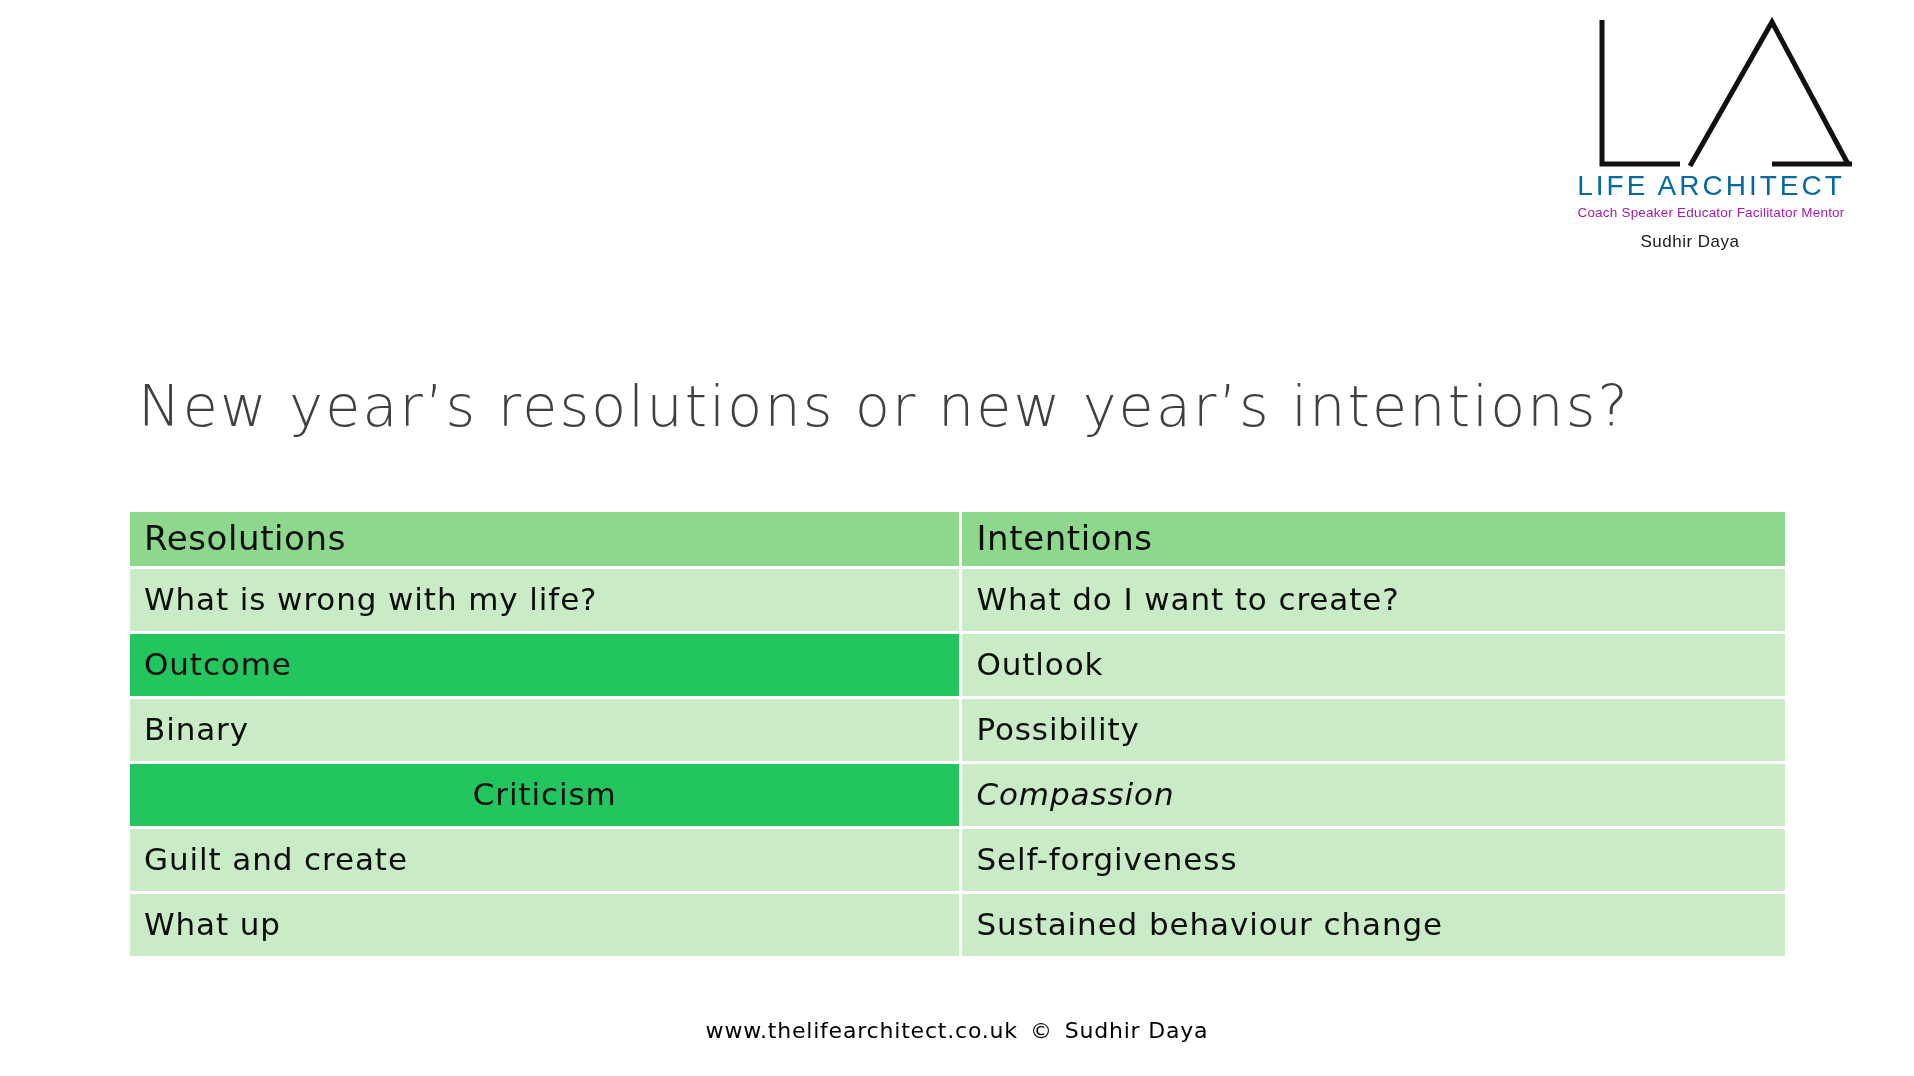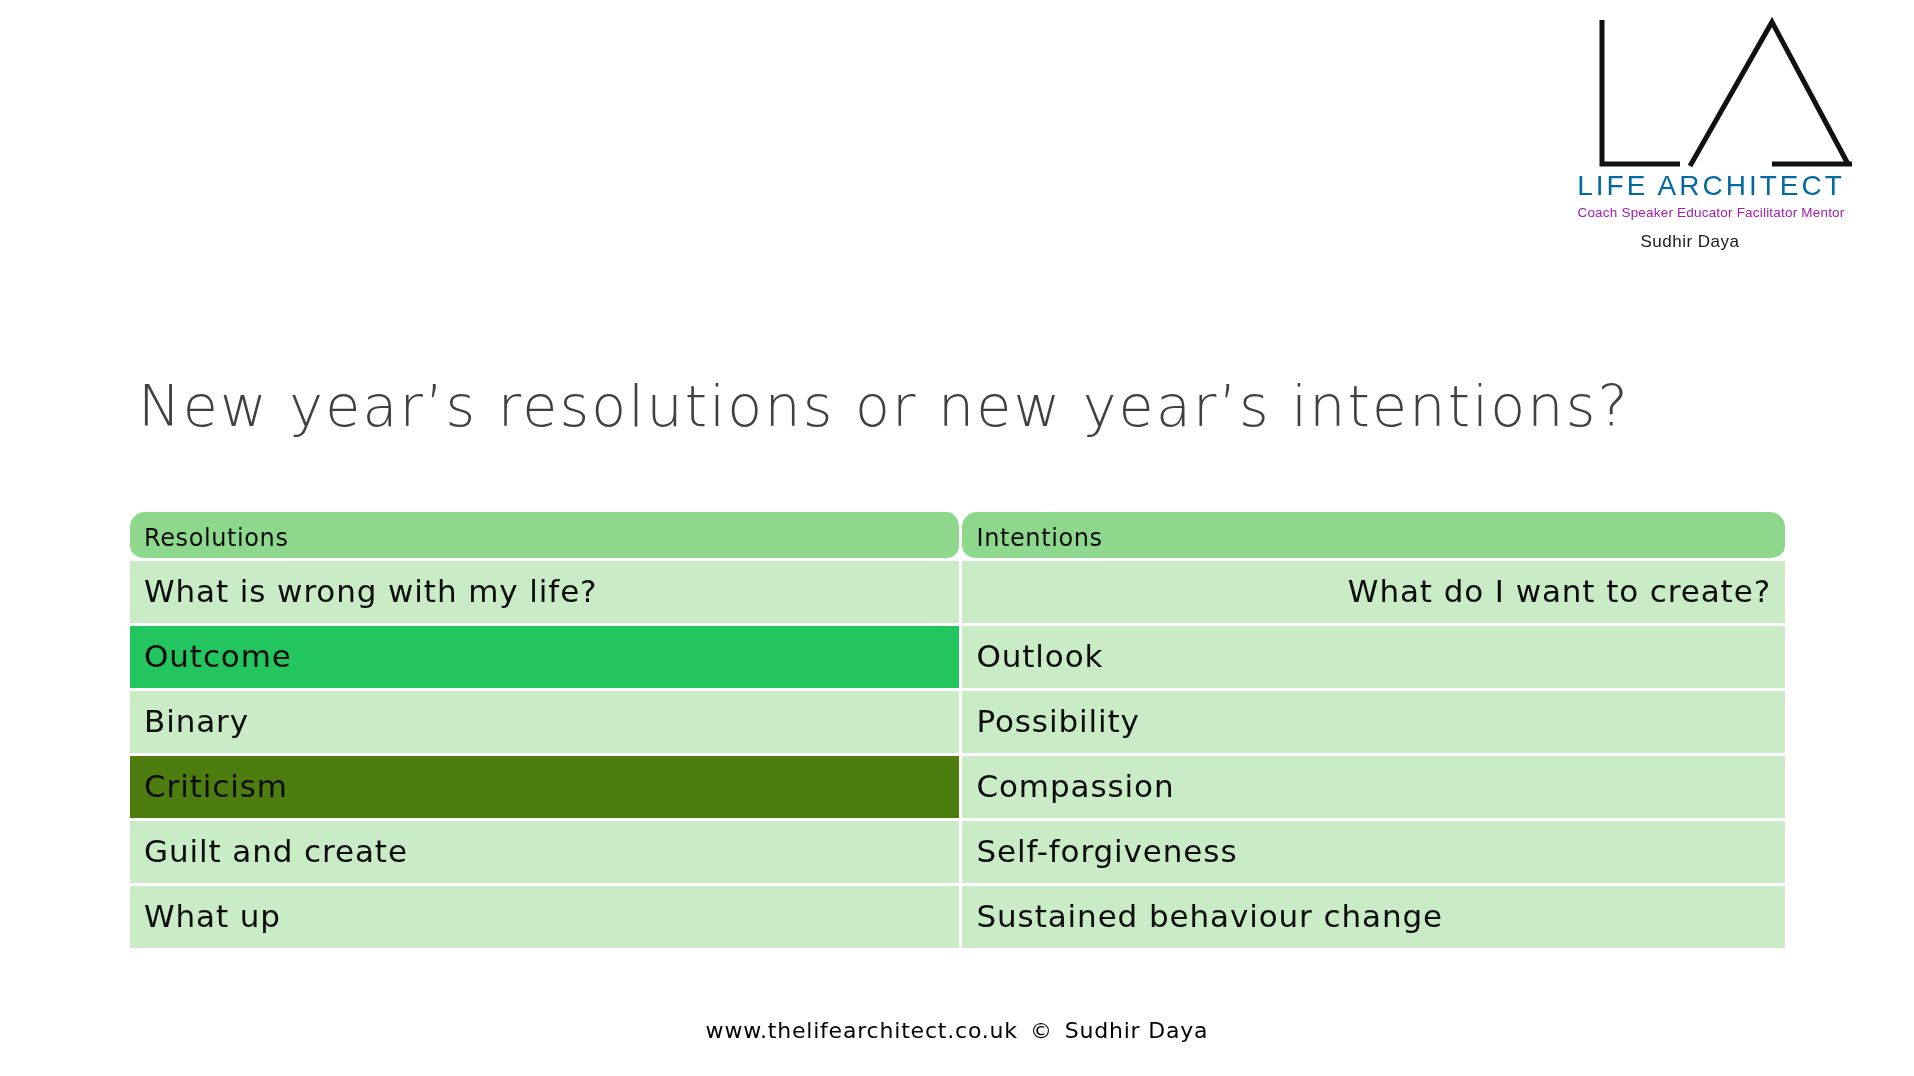--- a/index.html
+++ b/index.html
@@ -97,26 +97,25 @@
   }
   table.compare th:last-child,
   table.compare td:last-child {
     border-right: none;
   }
   table.compare tr:last-child td {
     border-bottom: none;
   }
   table.compare thead th {
     background: #8ed88e;
-    font-size: 24px;
+    font-size: 34px;
     letter-spacing: 0.6px;
     height: 40px;
     padding-top: 6px;
-    padding-bottom: 0;
-    border-radius: 15px;
+    padding-bottom: 8px;
   }
   table.compare tbody td {
     background: #c9ecc7;
     margin-top: 42px;
   }
   table.compare col.c1 { width: 50.3%; }
   table.compare col.c2 { width: 49.7%; }
 
   
   .footer {
@@ -160,33 +159,33 @@
       </colgroup>
     <thead>
       <tr>
         <th style="background: rgb(142, 216, 142);">Resolutions</th>
         <th style="background: rgb(142, 216, 142);">Intentions</th>
       </tr>
     </thead>
     <tbody>
       <tr>
         <td style="background: rgb(201, 236, 199);">What is wrong with my life?</td>
-        <td style="background: rgb(201, 236, 199); text-align: right;">What do I want to create?</td>
+        <td style="background: rgb(201, 236, 199);">What do I want to create?</td>
       </tr>
       <tr>
         <td style="background: #22c55e;">Outcome</td>
         <td style="background: rgb(201, 236, 199);">Outlook</td>
       </tr>
       <tr>
         <td style="background: rgb(201, 236, 199);">Binary</td>
         <td style="background: rgb(201, 236, 199);">Possibility</td>
       </tr>
       <tr>
-        <td style="background: #4d7c0f;">Criticism</td>
-        <td style="background: rgb(201, 236, 199);">Compassion</td>
+        <td style="background: #22c55e; text-align: center;">Criticism</td>
+        <td style="background: rgb(201, 236, 199); font-style: italic;">Compassion</td>
       </tr>
       <tr>
         <td style="background: rgb(201, 236, 199);">Guilt and create</td>
         <td style="background: rgb(201, 236, 199);">Self-forgiveness</td>
       </tr>
       <tr>
         <td style="background: rgb(201, 236, 199);">What up</td>
         <td style="background: rgb(201, 236, 199);">Sustained behaviour change</td>
       </tr>
     </tbody>

